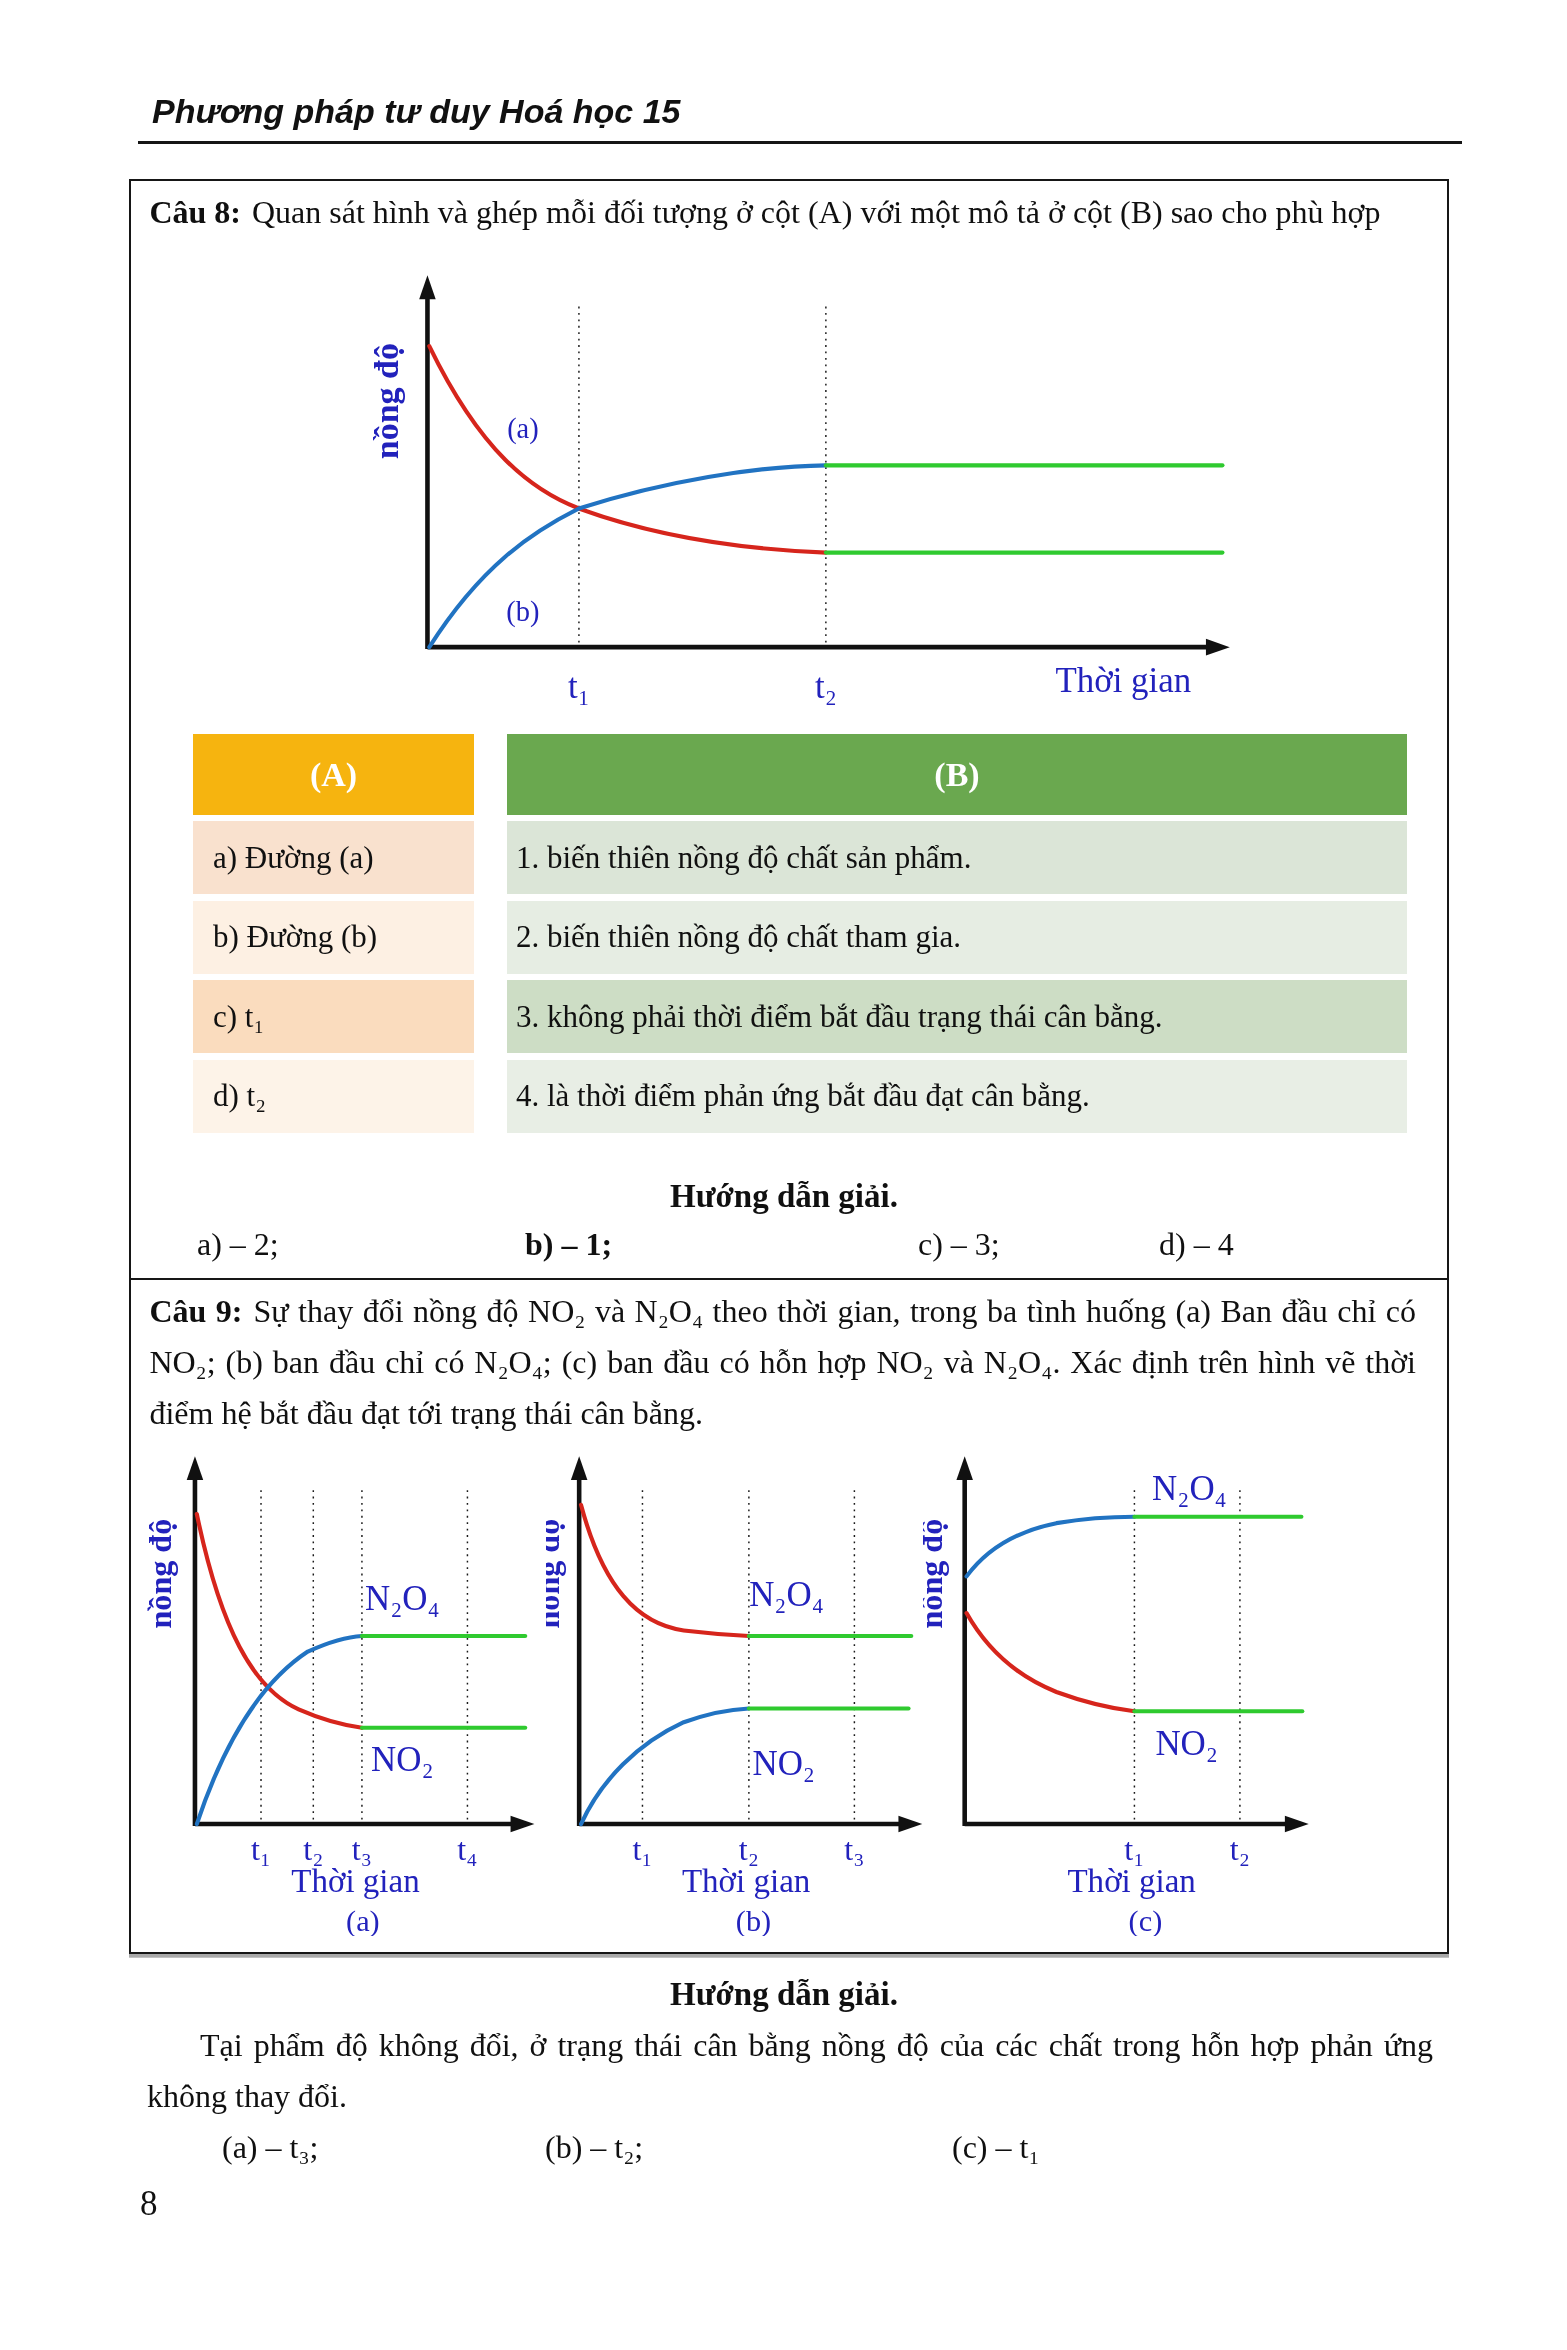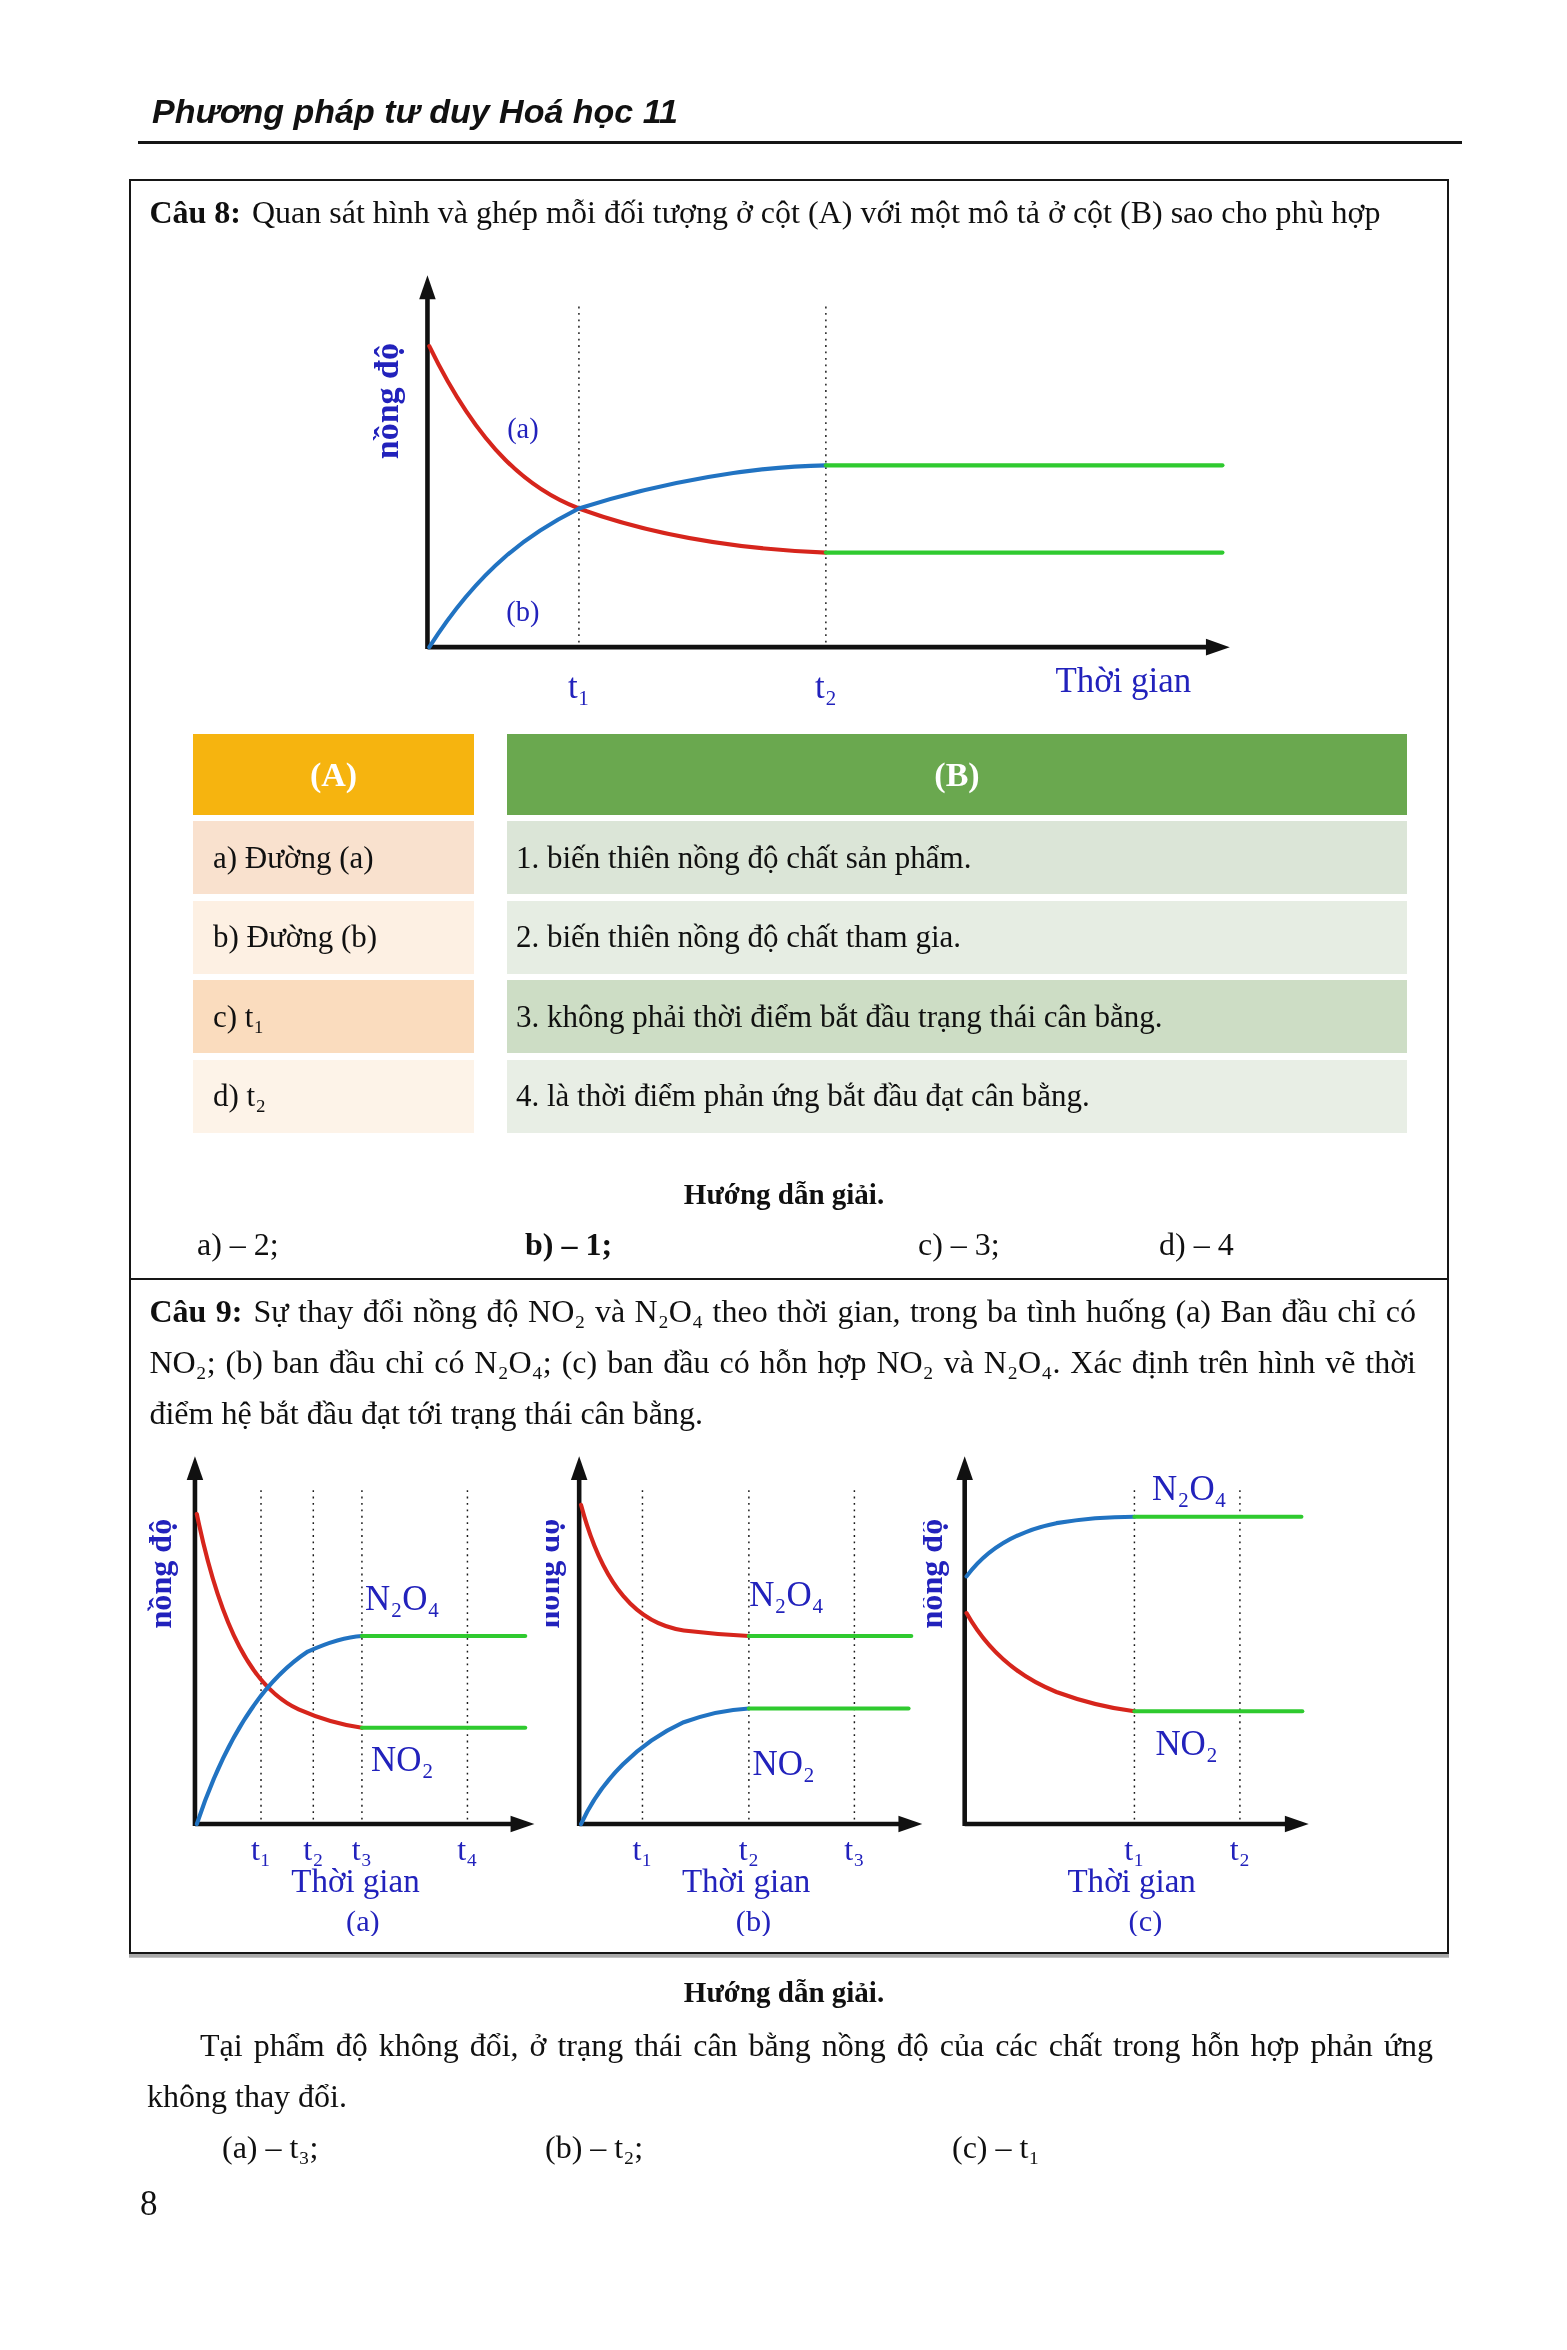--- a/index.html
+++ b/index.html
@@ -29,36 +29,36 @@
         grid-template-columns:281px 900px;grid-template-rows:81px 73px 73px 73px 73px;
         column-gap:33px;row-gap:6.4px;}
   .cell{display:flex;align-items:center;font-size:31px;}
   .hcell{justify-content:center;color:#ffffff;font-weight:bold;font-size:34px;}
   .hA{background:#f6b40f;}
   .hB{background:#6aa84f;}
   .acell{padding-left:20px;box-sizing:border-box;}
   .bcell{padding-left:9px;box-sizing:border-box;}
   .a0{background:#f9e1ce;} .a1{background:#fdf0e3;} .a2{background:#fadcbe;} .a3{background:#fdf3e8;}
   .b0{background:#dbe5d7;} .b1{background:#e6ede3;} .b2{background:#cdddc5;} .b3{background:#e8eee5;}
-  .sol-heading{position:absolute;left:0;width:100%;text-align:center;font-weight:bold;font-size:29px;}
+  .sol-heading{position:absolute;left:0;width:100%;text-align:center;font-weight:bold;font-size:33px;}
   .sol-h8{top:1178px;} .sol-h9{top:1976px;}
   .ans{position:absolute;font-size:32px;}
   .ans8{top:1226px;} .ans9{top:2129px;margin-left:20px;}
   .ans8.p0{left:197px;} .ans8.p1{left:525px;font-weight:bold;} .ans8.p2{left:918px;} .ans8.p3{left:1159px;}
   .ans9.p0{left:202px;} .ans9.p1{left:525px;} .ans9.p2{left:932px;}
   .sol-text{position:absolute;left:147px;top:2020px;width:1286px;margin:0;font-size:32px;
         line-height:51px;text-align:justify;text-indent:53px;}
   .page-number{position:absolute;left:140px;top:2184px;font-size:35px;}
 </style>
 </head>
 <body>
 
 <div class="page">
 
-  <div class="book-title">Phương pháp tư duy Hoá học 11</div>
+  <div class="book-title">Phương pháp tư duy Hoá học 15</div>
   <div class="header-rule"></div>
 
   <section class="qbox q8">
     <p class="qtext"><b class="qlabel">Câu 8:</b><span>Quan sát hình và ghép mỗi đối tượng ở cột (A) với một mô tả ở cột (B) sao cho phù hợp</span></p>
 
     <svg class="chart8" width="882" height="459" viewBox="0 0 960 500">
       <line class="grid" x1="237" y1="415" x2="237" y2="38"></line>
       <line class="grid" x1="506" y1="415" x2="506" y2="38"></line>
       <line class="axis" x1="72" y1="415" x2="72" y2="32"></line>
       <polygon class="axhead" points="63,34 81,34 72,8"></polygon>

